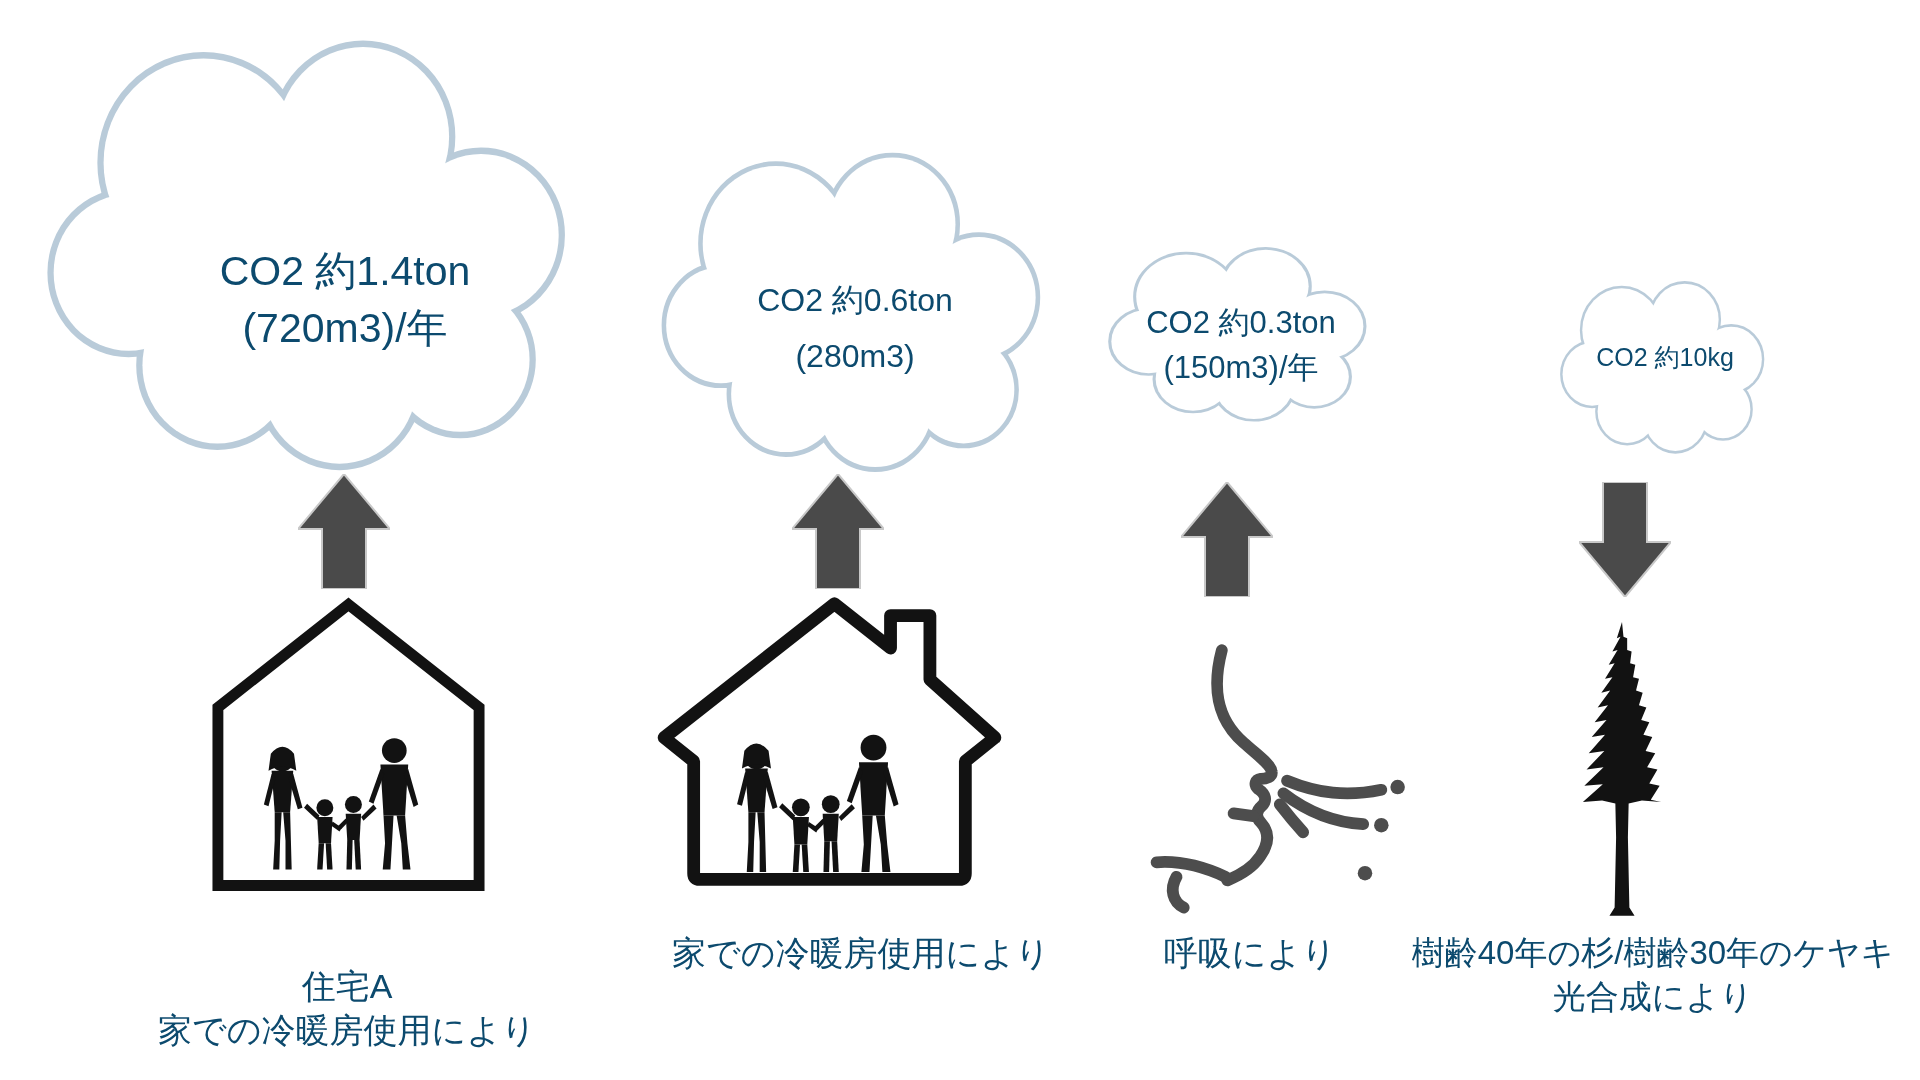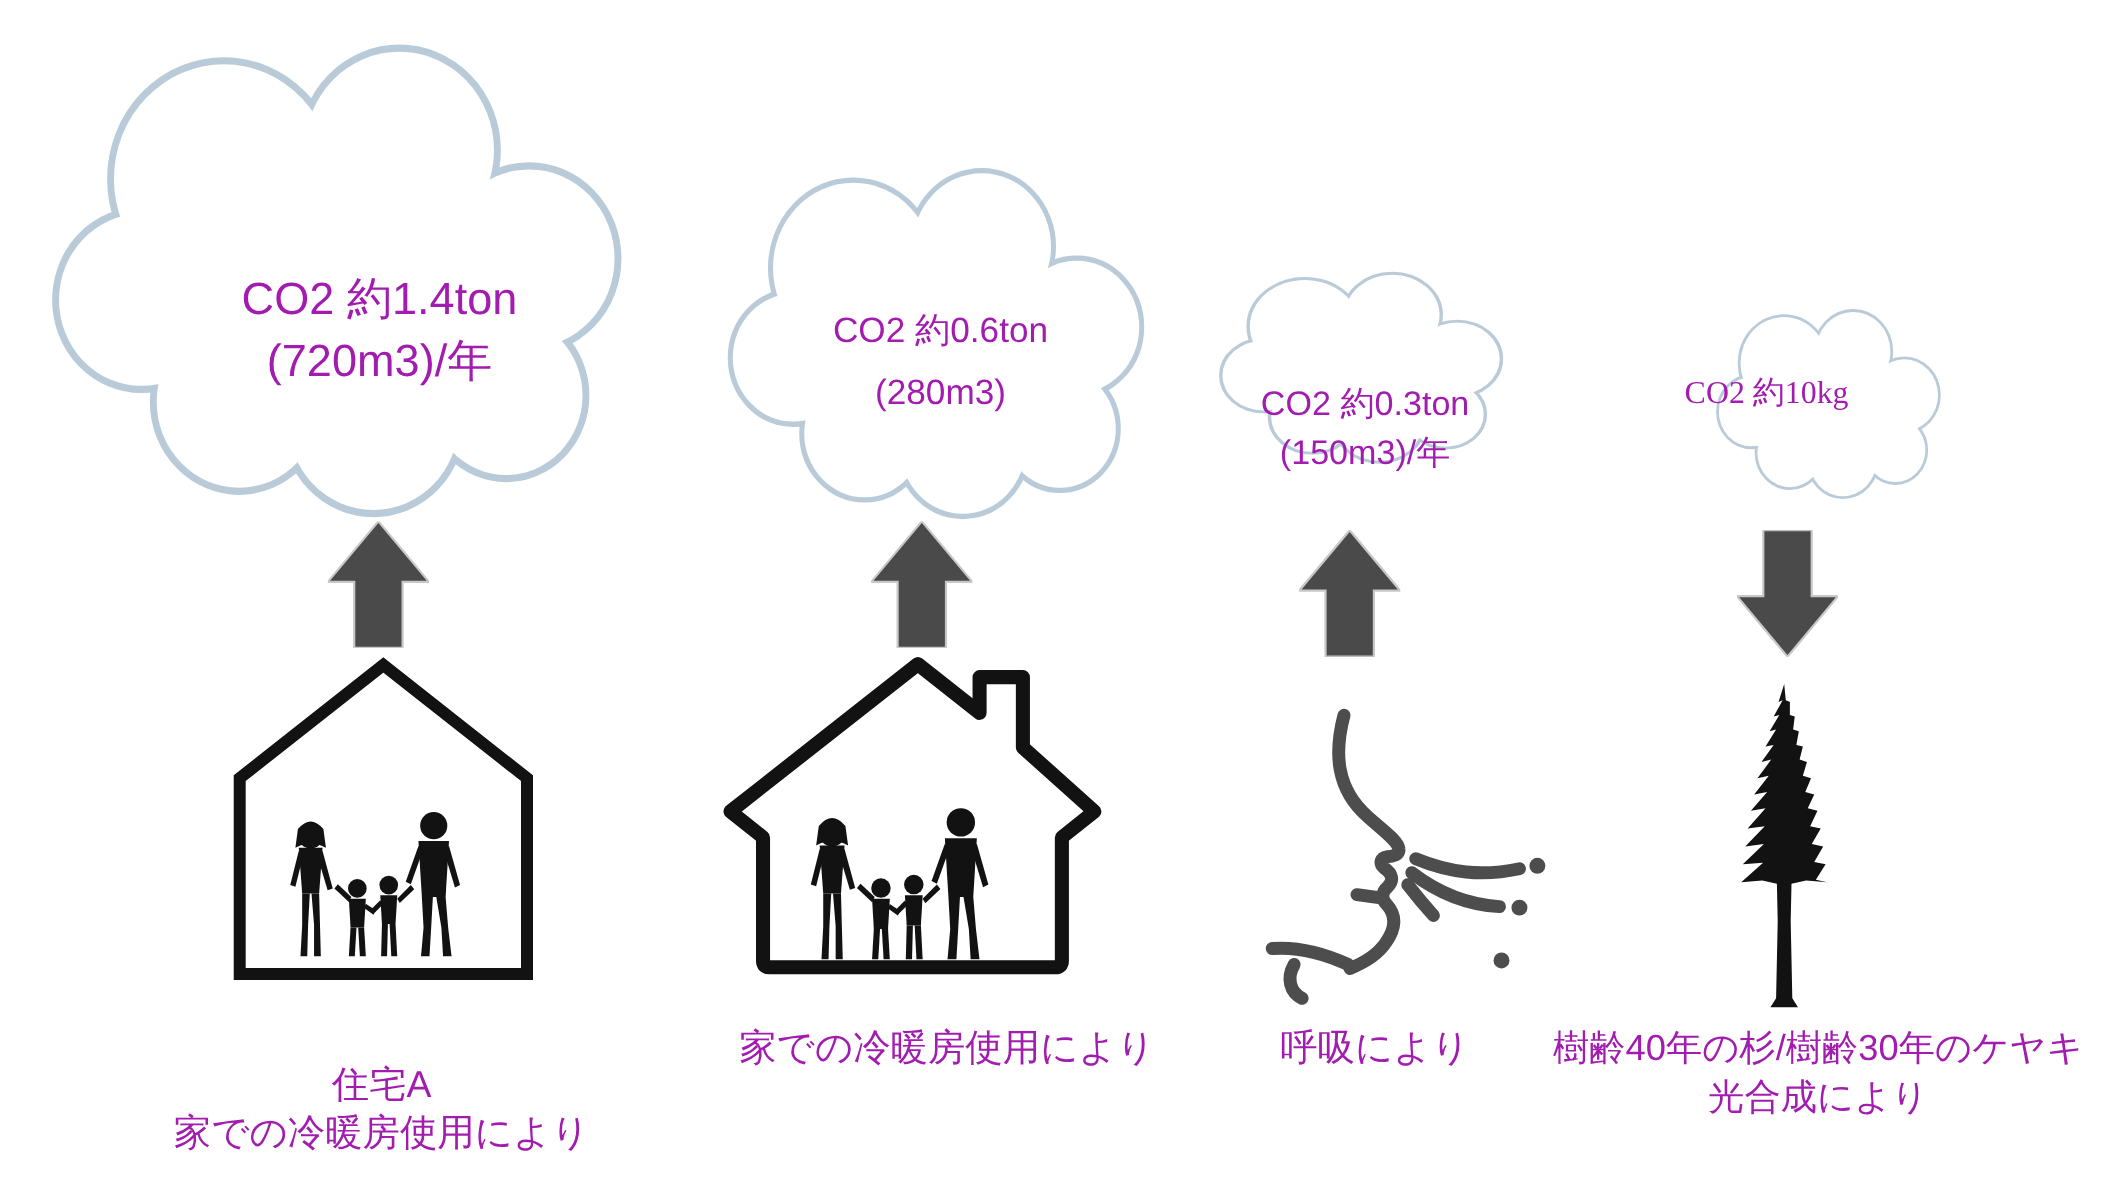--- a/index.html
+++ b/index.html
@@ -1,23 +1,23 @@
 <!DOCTYPE html>
 <html><head>
 <meta charset="utf-8">
 <style>
   html,body{margin:0;padding:0;background:#fff;}
   .stage{position:relative;width:1920px;height:1080px;background:#ffffff;overflow:hidden;
-         font-family:"Liberation Sans","DejaVu Sans",sans-serif;color:#a21caf;}
+         font-family:"Liberation Sans","DejaVu Sans",sans-serif;color:#0c4a6e;}
   .abs{position:absolute;}
   .cloudtext{position:absolute;text-align:center;font-weight:400;}
   .ct1{left:70px;top:243px;width:550px;font-size:41px;line-height:57px;}
   .ct2{left:655px;top:272px;width:400px;font-size:32px;line-height:56px;}
-  .ct3{left:1091px;top:300px;width:300px;font-size:31px;line-height:45px;margin-top:44px;}
-  .ct4{left:1456px;top:337px;width:300px;font-size:29px;line-height:41px;font-family:Liberation Serif, serif;}
+  .ct3{left:1091px;top:300px;width:300px;font-size:31px;line-height:45px;}
+  .ct4{left:1515px;top:337px;width:300px;font-size:25px;line-height:41px;}
   .caption{position:absolute;text-align:center;font-size:34px;line-height:44px;font-weight:400;}
   .cpA{left:97px;top:964px;width:500px;}
   .cpB{left:611px;top:931px;width:500px;}
   .cp3{left:1050px;top:931px;width:400px;}
   .cp4{left:1363px;top:931px;width:580px;font-size:33px;}
 </style>
 </head>
 <body>
 
 <div class="stage">

